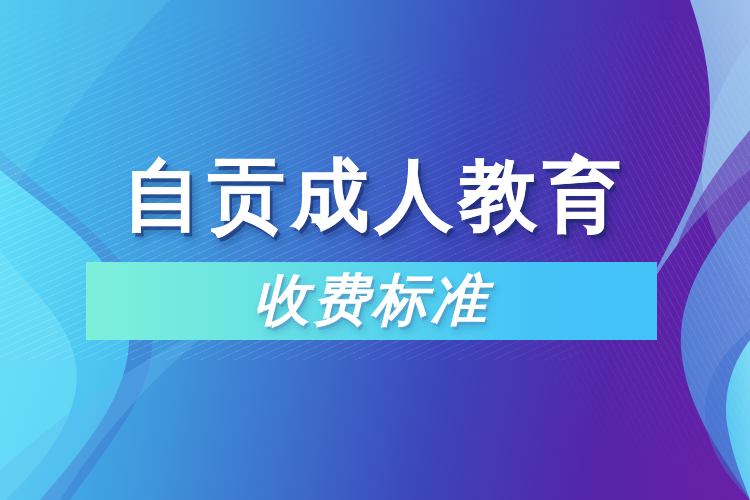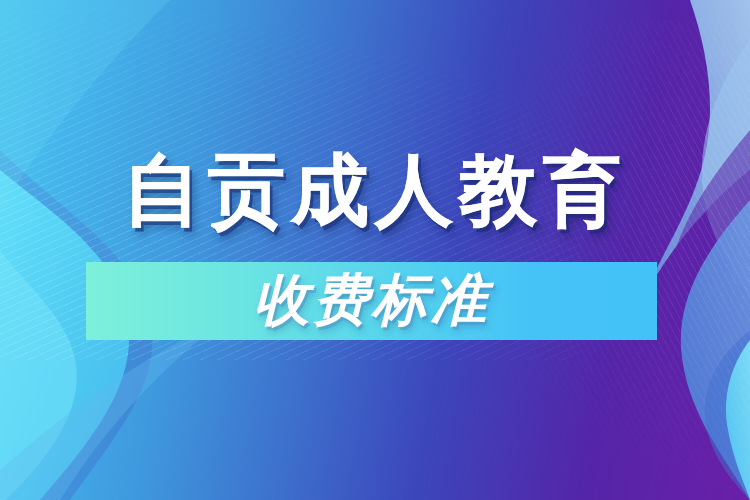--- a/index.html
+++ b/index.html
@@ -5,21 +5,21 @@
   html, body {
     margin: 0;
     padding: 0;
     background: #ffffff;
   }
   #banner {
     position: relative;
     width: 750px;
     height: 500px;
     overflow: hidden;
-    font-family: Liberation Mono, monospace;
+    font-family: Liberation Serif, serif;
     background: linear-gradient(100deg,
         #4ec6ef 0%,
         #44b6ec 10%,
         #3f9ade 26%,
         #3d6fcc 44%,
         #3c46bb 60%,
         #5425a8 80%,
         #6a1fa8 100%);
   }
 

